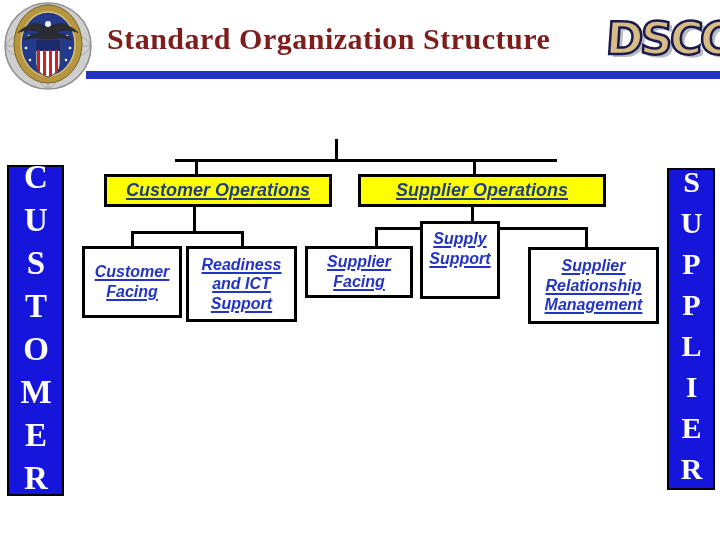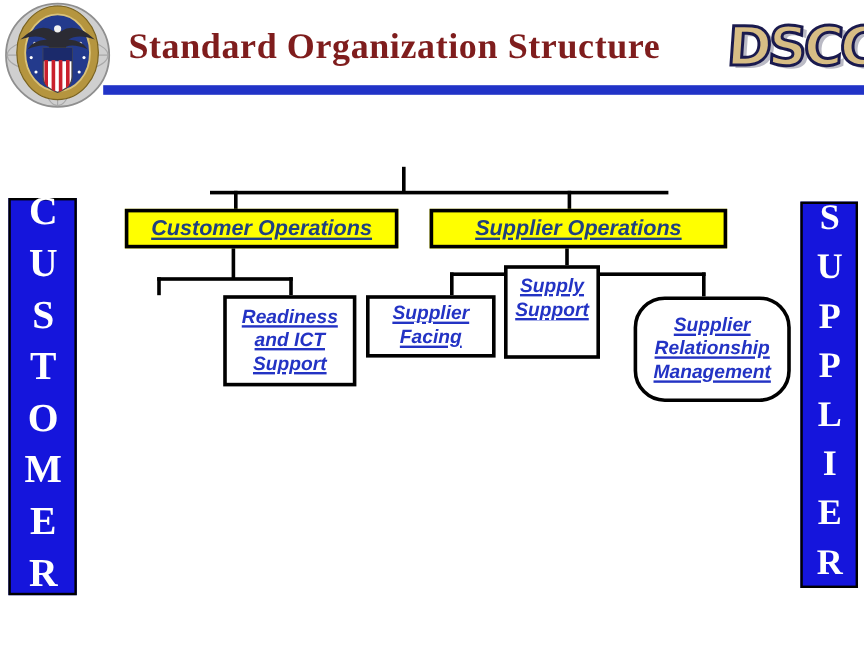--- a/index.html
+++ b/index.html
@@ -35,21 +35,21 @@
   .root-box{left:198px;top:106px;width:270px;height:34px;border-width:4px;
             font-size:18px;color:#2333C4;}
   .branch-box{background:#FFFF00;height:33px;font-size:18px;color:#1F4080;}
   .branch-customer{left:84px;top:174px;width:228px;margin-left:20px;}
   .branch-supplier{left:358px;top:174px;width:248px;}
   .leaf-box{font-size:16px;color:#2333C4;line-height:1.22;}
   .leaf-cf {left:82px; top:246px;width:100px;height:72px;}
   .leaf-ri {left:186px;top:246px;width:111px;height:76px;}
   .leaf-sf {left:305px;top:246px;width:108px;height:52px;}
   .leaf-ss {left:420px;top:221px;width:80px;height:78px;align-items:flex-start;padding-top:5px;}
-  .leaf-srm{left:528px;top:247px;width:131px;height:88px;border-radius:26px;}
+  .leaf-srm{left:528px;top:247px;width:131px;height:77px;}
   
   .line{position:absolute;background:#000;}
   .v{width:3px;} .h{height:3px;}
   
   .vbar{
     position:absolute;box-sizing:border-box;border:2px solid #000;background:#1515DC;
     display:flex;align-items:center;justify-content:center;
   }
   .vbar-left {left:7px;  top:165px;width:57px;height:331px;}
   .vbar-right{left:667px;top:168px;width:48px;height:322px;}
@@ -119,20 +119,23 @@
   <div class="line h" style="left:131px;top:231px;width:113px;"></div>
   <div class="line v" style="left:131px;top:231px;height:15px;"></div>
   <div class="line v" style="left:241px;top:231px;height:15px;"></div>
 
   <div class="line v" style="left:471px;top:207px;height:22px;"></div>
   <div class="line h" style="left:375px;top:227px;width:213px;"></div>
   <div class="line v" style="left:375px;top:227px;height:19px;"></div>
   <div class="line v" style="left:471px;top:227px;height:12px;"></div>
   <div class="line v" style="left:585px;top:227px;height:20px;"></div>
 
+  <div class="obox leaf-box leaf-cf">
+    <span>Customer Facing</span>
+  </div>
   <div class="obox leaf-box leaf-ri">
     <span>Readiness and ICT Support</span>
   </div>
   <div class="obox leaf-box leaf-sf">
     <span>Supplier Facing</span>
   </div>
   <div class="obox leaf-box leaf-ss">
     <span>Supply Support</span>
   </div>
   <div class="obox leaf-box leaf-srm">

